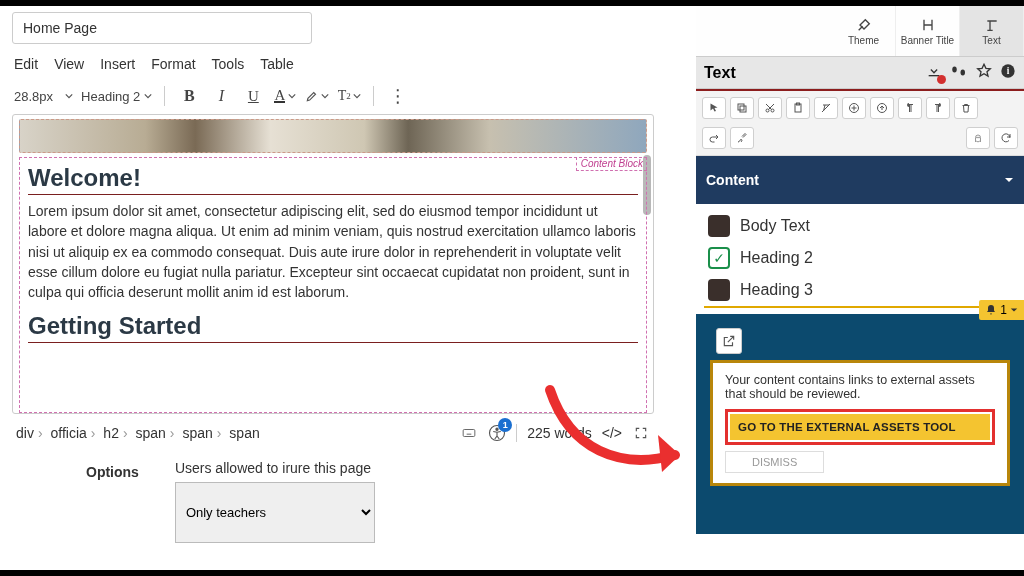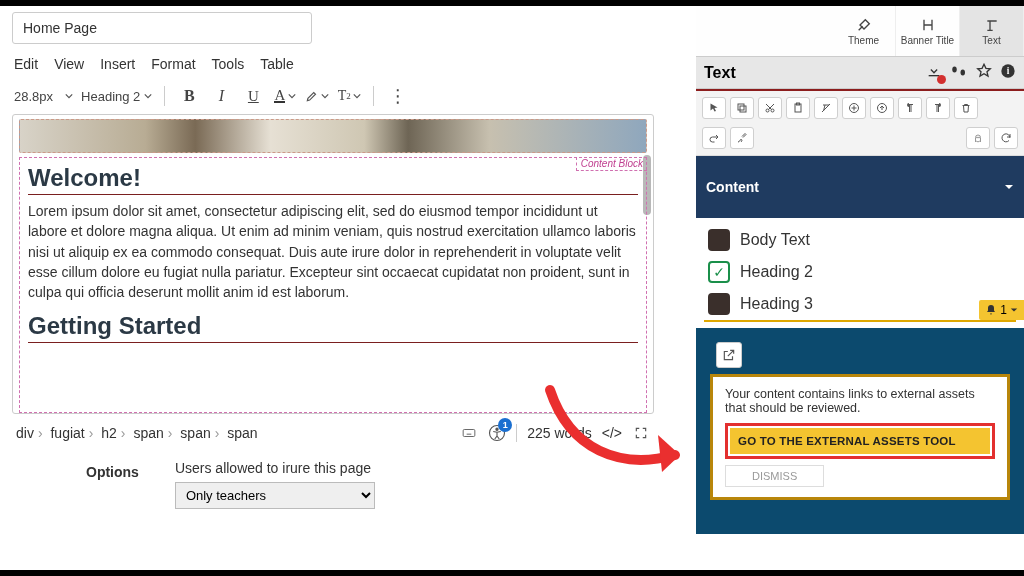--- a/index.html
+++ b/index.html
@@ -38,21 +38,21 @@
 .pathbar { display: flex; align-items: center; justify-content: space-between; padding: 10px 10px 0 10px; color: #333; font-size: 14px; }
 .pathbar .crumbs span.sep2 { margin: 0 4px; color: #999; }
 .pathbar .right { display: flex; align-items: center; gap: 10px; position: static; width: auto; }
 .pathbar .icon { width: 18px; height: 18px; display: flex; align-items: center; justify-content: center; color: #555; }
 .a11y { position: relative; }
 .a11y .badge { position: absolute; top: -6px; right: -6px; width: 14px; height: 14px; border-radius: 50%; background: #1b6fd0; color: #fff; font-size: 9px; display: flex; align-items: center; justify-content: center; font-weight: 700; }
 
 .options { display: flex; align-items: flex-start; gap: 36px; padding: 18px 0 0 80px; font-size: 14px; color: #333; }
 .options label { font-weight: 700; padding-top: 4px; }
 .options .col { display: flex; flex-direction: column; gap: 6px; }
-.options select { border: 1px solid #bbb; padding: 4px 6px; width: 200px; font-size: 13px; }
+.options select { border: 1px solid #bbb; padding: 21px 6px; width: 200px; font-size: 13px; }
 
 
 .right-panel { position: absolute; top: 6px; right: 0; width: 328px; height: 528px; background: #0c4a6e; }
 .rp-scroll { position: absolute; right: -9px; top: 8px; width: 8px; bottom: 8px; background: #d0d0d0; border-radius: 4px; }
 .rp-scroll .thumb { position:absolute; top:0; width:8px; height:110px; background:#6d6d6d; border-radius:4px;}
 
 .tabs { display: flex; background: #fefefe; height: 50px; }
 .tab { flex: 0 0 64px; display: flex; flex-direction: column; align-items: center; justify-content: center; font-size: 10px; color: #444; gap: 2px; border-right: 1px solid #eee; cursor:pointer;}
 .tab.active { background: #e4e4e4; }
 .tab svg { width: 16px; height: 16px; }
@@ -61,21 +61,21 @@
 .sect-title .t { font-weight: 700; font-size: 16px; }
 .sect-title .icons { display: flex; gap: 8px; align-items: center; }
 .sect-title .icons .dl { position: relative; }
 .sect-title .icons .dl .dot { position: absolute; right: -4px; bottom: -2px; width: 9px; height: 9px; background: #d3302f; border-radius: 50%; }
 
 .iconrow { display: flex; flex-wrap: wrap; gap: 4px; padding: 6px 6px; background: #f3f3f3; border-bottom: 1px solid #ddd; }
 .iconrow .ib { width: 24px; height: 22px; border: 1px solid #cfcfcf; border-radius: 3px; background: #fff; display: flex; align-items: center; justify-content: center; color: #555; cursor:pointer; }
 .iconrow .ib svg { width: 12px; height: 12px; }
 .iconrow .break { flex-basis: 100%; height: 0; }
 
-.content-hdr { background: #1f3b60; color: #fff; font-weight: 700; padding: 23px 10px; display:flex; justify-content:space-between; align-items:center; font-size:14px;}
+.content-hdr { background: #1f3b60; color: #fff; font-weight: 700; padding: 16px 10px; display:flex; justify-content:space-between; align-items:center; font-size:14px;}
 .content-hdr svg { width:10px; height:10px; fill:#fff;}
 
 .list { background: #fff; padding: 6px 8px; }
 .row { display: flex; align-items: center; gap: 10px; padding: 5px 4px; font-size: 16px; color: #333; }
 .row .box { width: 22px; height: 22px; border-radius: 4px; display: flex; align-items: center; justify-content: center; }
 .row .box.dark { background: #3a2f2b; }
 .row .box.dark svg { width:12px; height:12px; fill:#f4c430;}
 .row .box.check { border: 2px solid #1a8f4a; color: #1a8f4a; font-size: 14px; }
 .row.h3 { border-bottom: 2px solid #e0a800; }
 
@@ -154,21 +154,21 @@
       <div class="cb-label">Content Block</div>
       <h2>Welcome!</h2>
       <p>Lorem ipsum dolor sit amet, consectetur adipiscing elit, sed do eiusmod tempor incididunt ut labore et dolore magna aliqua. Ut enim ad minim veniam, quis nostrud exercitation ullamco laboris nisi ut aliquip ex ea commodo consequat. Duis aute irure dolor in reprehenderit in voluptate velit esse cillum dolore eu fugiat nulla pariatur. Excepteur sint occaecat cupidatat non proident, sunt in culpa qui officia deserunt mollit anim id est laborum.</p>
       <h2>Getting Started</h2>
     </div>
   </div>
 
   <div class="pathbar">
     <div class="crumbs">
       <span>div</span><span class="sep2">›</span>
-      <span>fugiat</span><span class="sep2">›</span>
+      <span>officia</span><span class="sep2">›</span>
       <span>h2</span><span class="sep2">›</span>
       <span>span</span><span class="sep2">›</span>
       <span>span</span><span class="sep2">›</span>
       <span>span</span>
     </div>
     <div class="right">
       <div class="icon">
           <svg viewBox="0 0 24 24" width="18" height="14" fill="none" stroke="#555" stroke-width="1.5">
             <rect x="2" y="6" width="20" height="12" rx="2"></rect>
             <path d="M6 10h0M10 10h0M14 10h0M18 10h0M8 14h8"></path>

